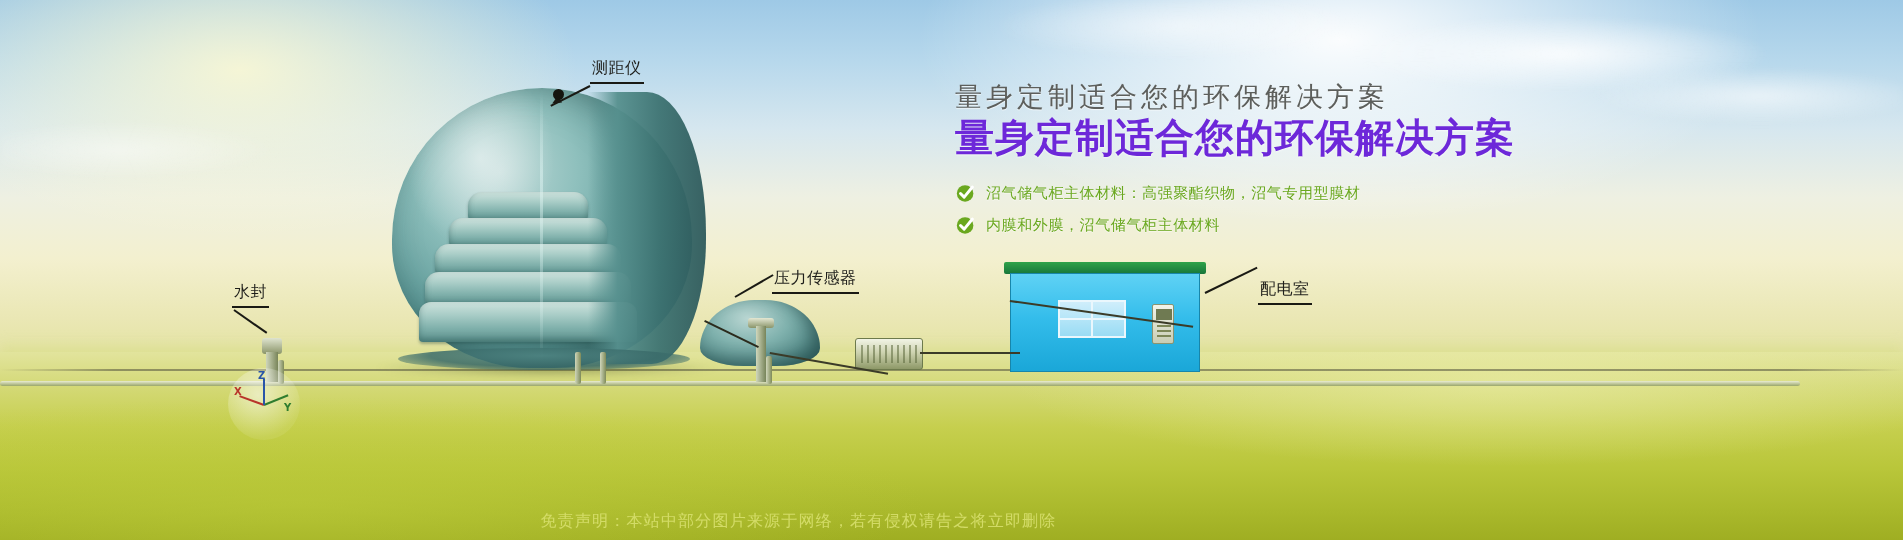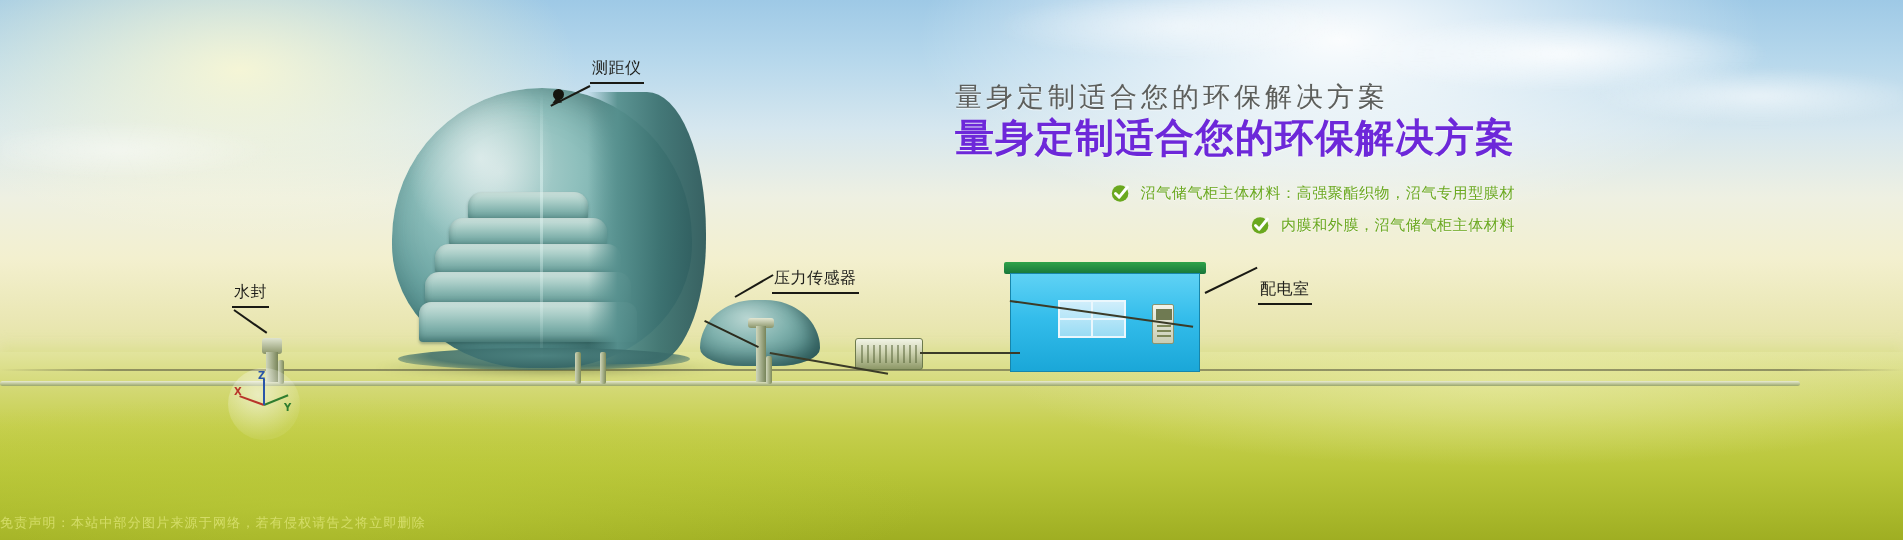--- a/index.html
+++ b/index.html
@@ -192,31 +192,31 @@
   .copy .sub{
     font-size:27px; color:#5d5f5c; letter-spacing:4px; line-height:1.25;
     text-shadow:0 1px 1px rgba(255,255,255,.7);
   }
   .copy .headline{
     font-size:39px; font-weight:bold; color:#6d28d9; letter-spacing:1px; line-height:1.22;
     text-shadow:0 1px 2px rgba(255,255,255,.65);
     white-space:nowrap;
   }
   .bullets{ margin-top:16px; }
-  .bullet{ display:flex; align-items:center; height:32px;justify-content:flex-end; }
+  .bullet{ display:flex; align-items:center; height:32px; }
   .bullet .chk{ width:22px; height:22px; margin-right:9px; flex:0 0 auto; }
   .bullet .b-txt{
     font-size:15px; color:#6aa81f; letter-spacing:.6px;
     text-shadow:0 1px 1px rgba(255,255,255,.7);
   }
 
   
   .disclaimer{
-    position:absolute; left:0; bottom:8px; width:1597px; 
-    font-size:13px; color:#d8e06e; letter-spacing:1.2px; opacity:.9;
+    position:absolute; left:0; bottom:8px; width:1597px; text-align:center;
+    font-size:16px; color:#d8e06e; letter-spacing:1.2px; opacity:.9;
   }
 </style>
 </head>
 <body>
 
 <div id="stage">
 
   <div class="sky"></div>
   <div class="sky-clouds"></div>
   <div class="ground-blur"></div>

